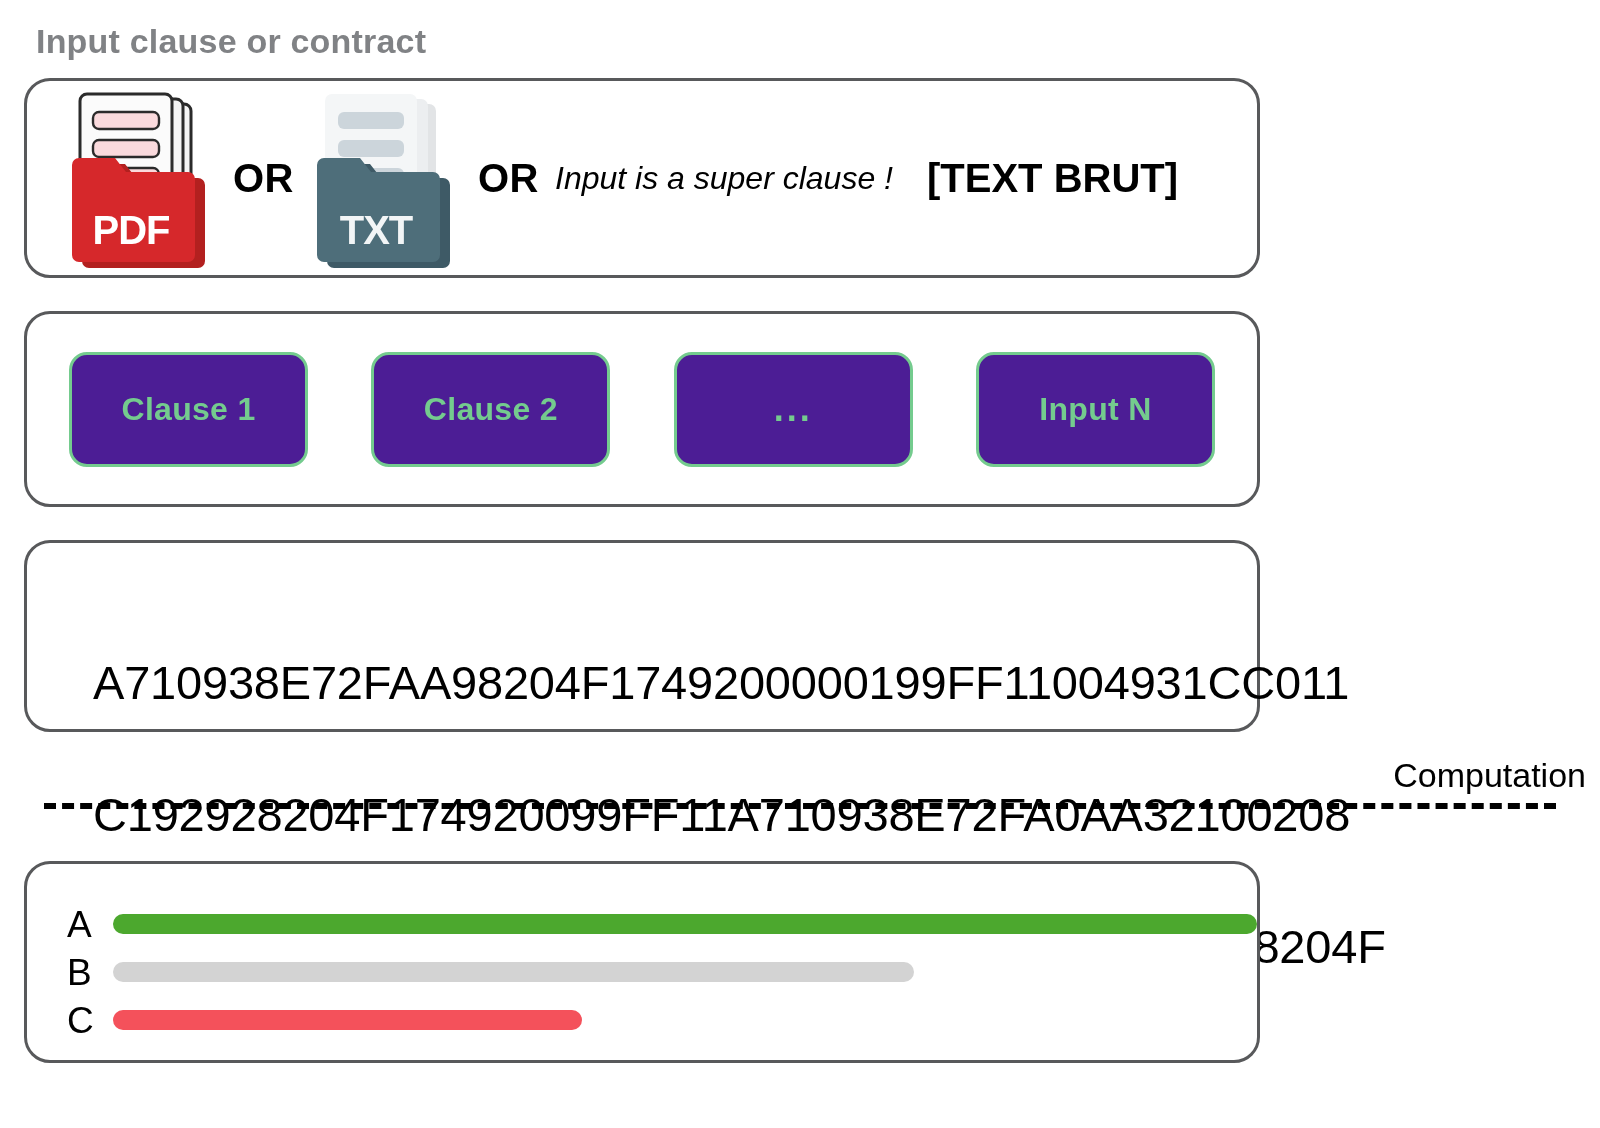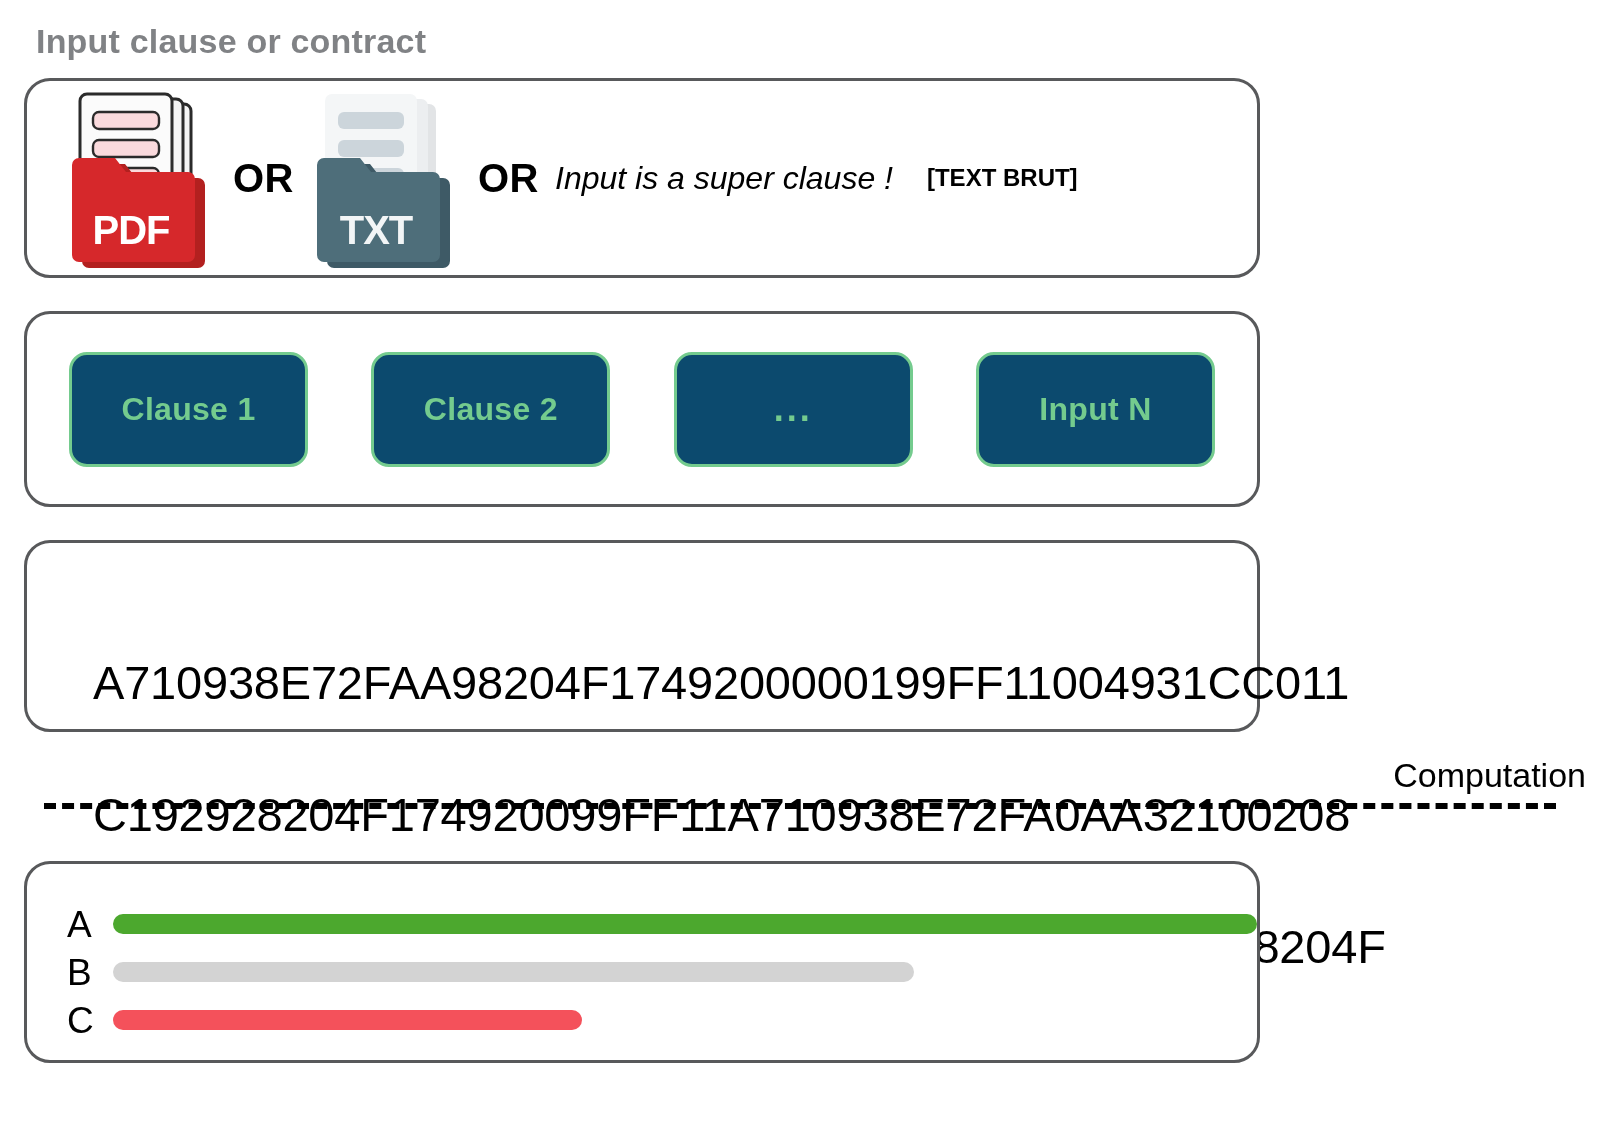--- a/index.html
+++ b/index.html
@@ -56,21 +56,21 @@
 
   .sample-clause {
     font-size: 32px;
     font-style: italic;
     font-weight: 500;
     color: #000000;
     white-space: nowrap;
     margin-right: 34px;
   }
   .brut-tag {
-    font-size: 24px;
+    font-size: 40px;
     font-weight: bold;
     color: #000000;
     white-space: nowrap;
   }
 
   
   .file-icon {
     position: relative;
     width: 152px;
     height: 180px;
@@ -86,21 +86,21 @@
     display: flex;
     align-items: center;
     justify-content: space-between;
     padding: 0 42px;
   }
   .clause-chip {
     width: 239px;
     height: 115px;
     border: 3px solid #74cb8e;
     border-radius: 18px;
-    background: #0c4a6e;
+    background: #4c1d95;
     display: flex;
     align-items: center;
     justify-content: center;
     color: #74cb8e;
     font-size: 32px;
     font-weight: bold;
     letter-spacing: 0.3px;
   }
   .clause-chip.ellipsis { font-size: 36px; letter-spacing: 3px; }
 

